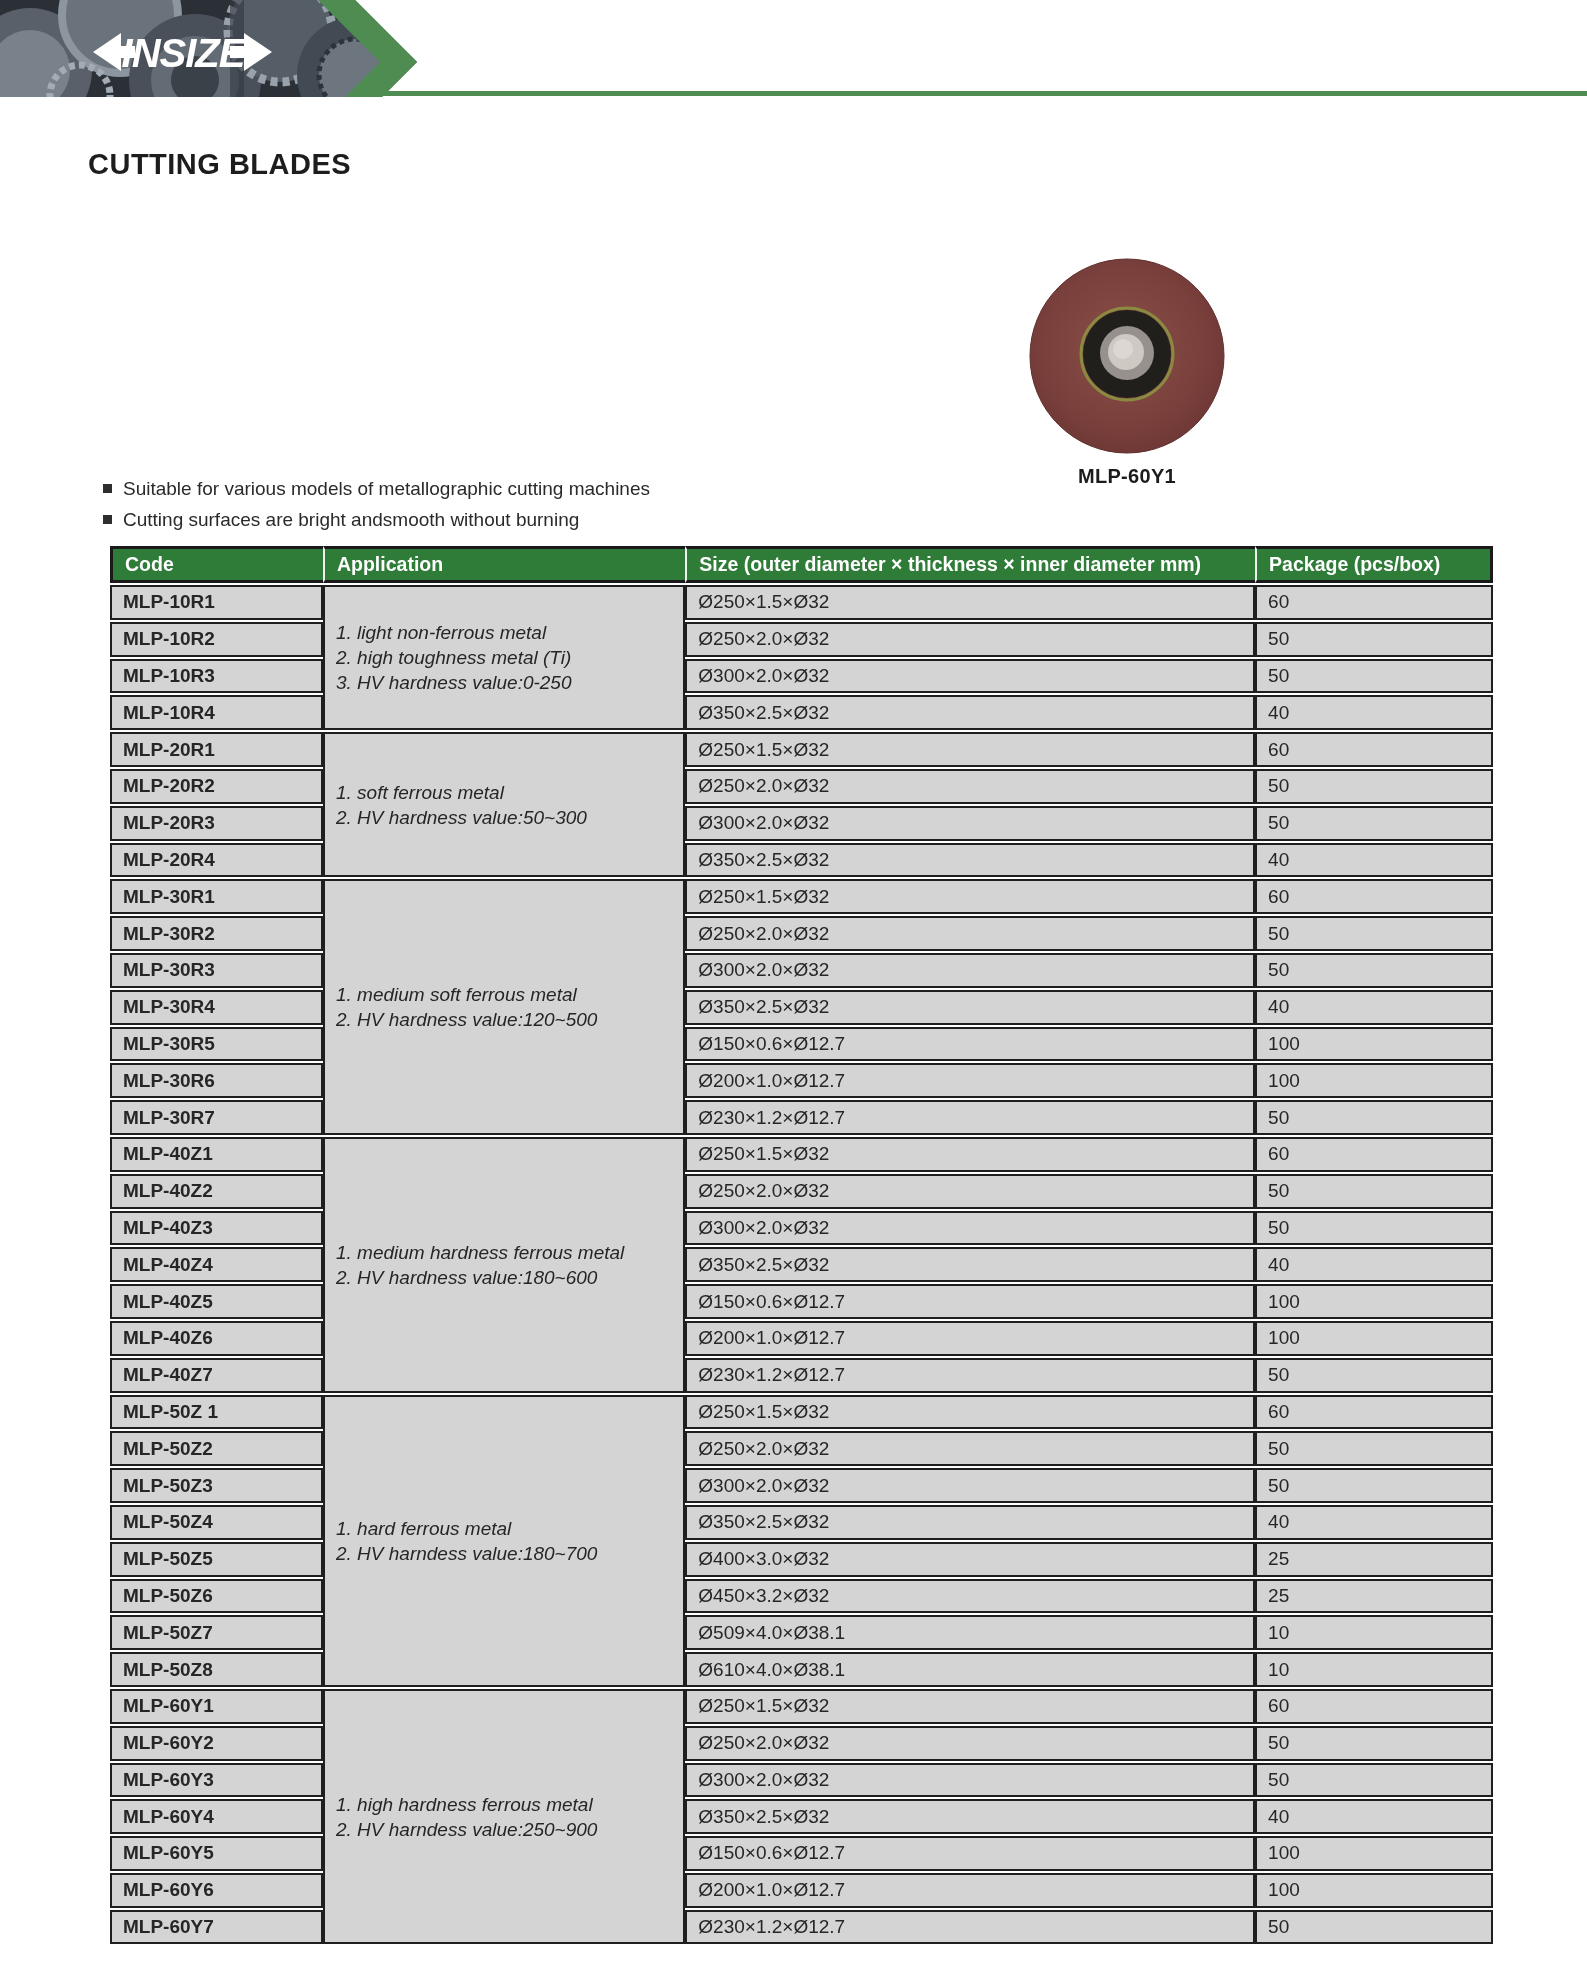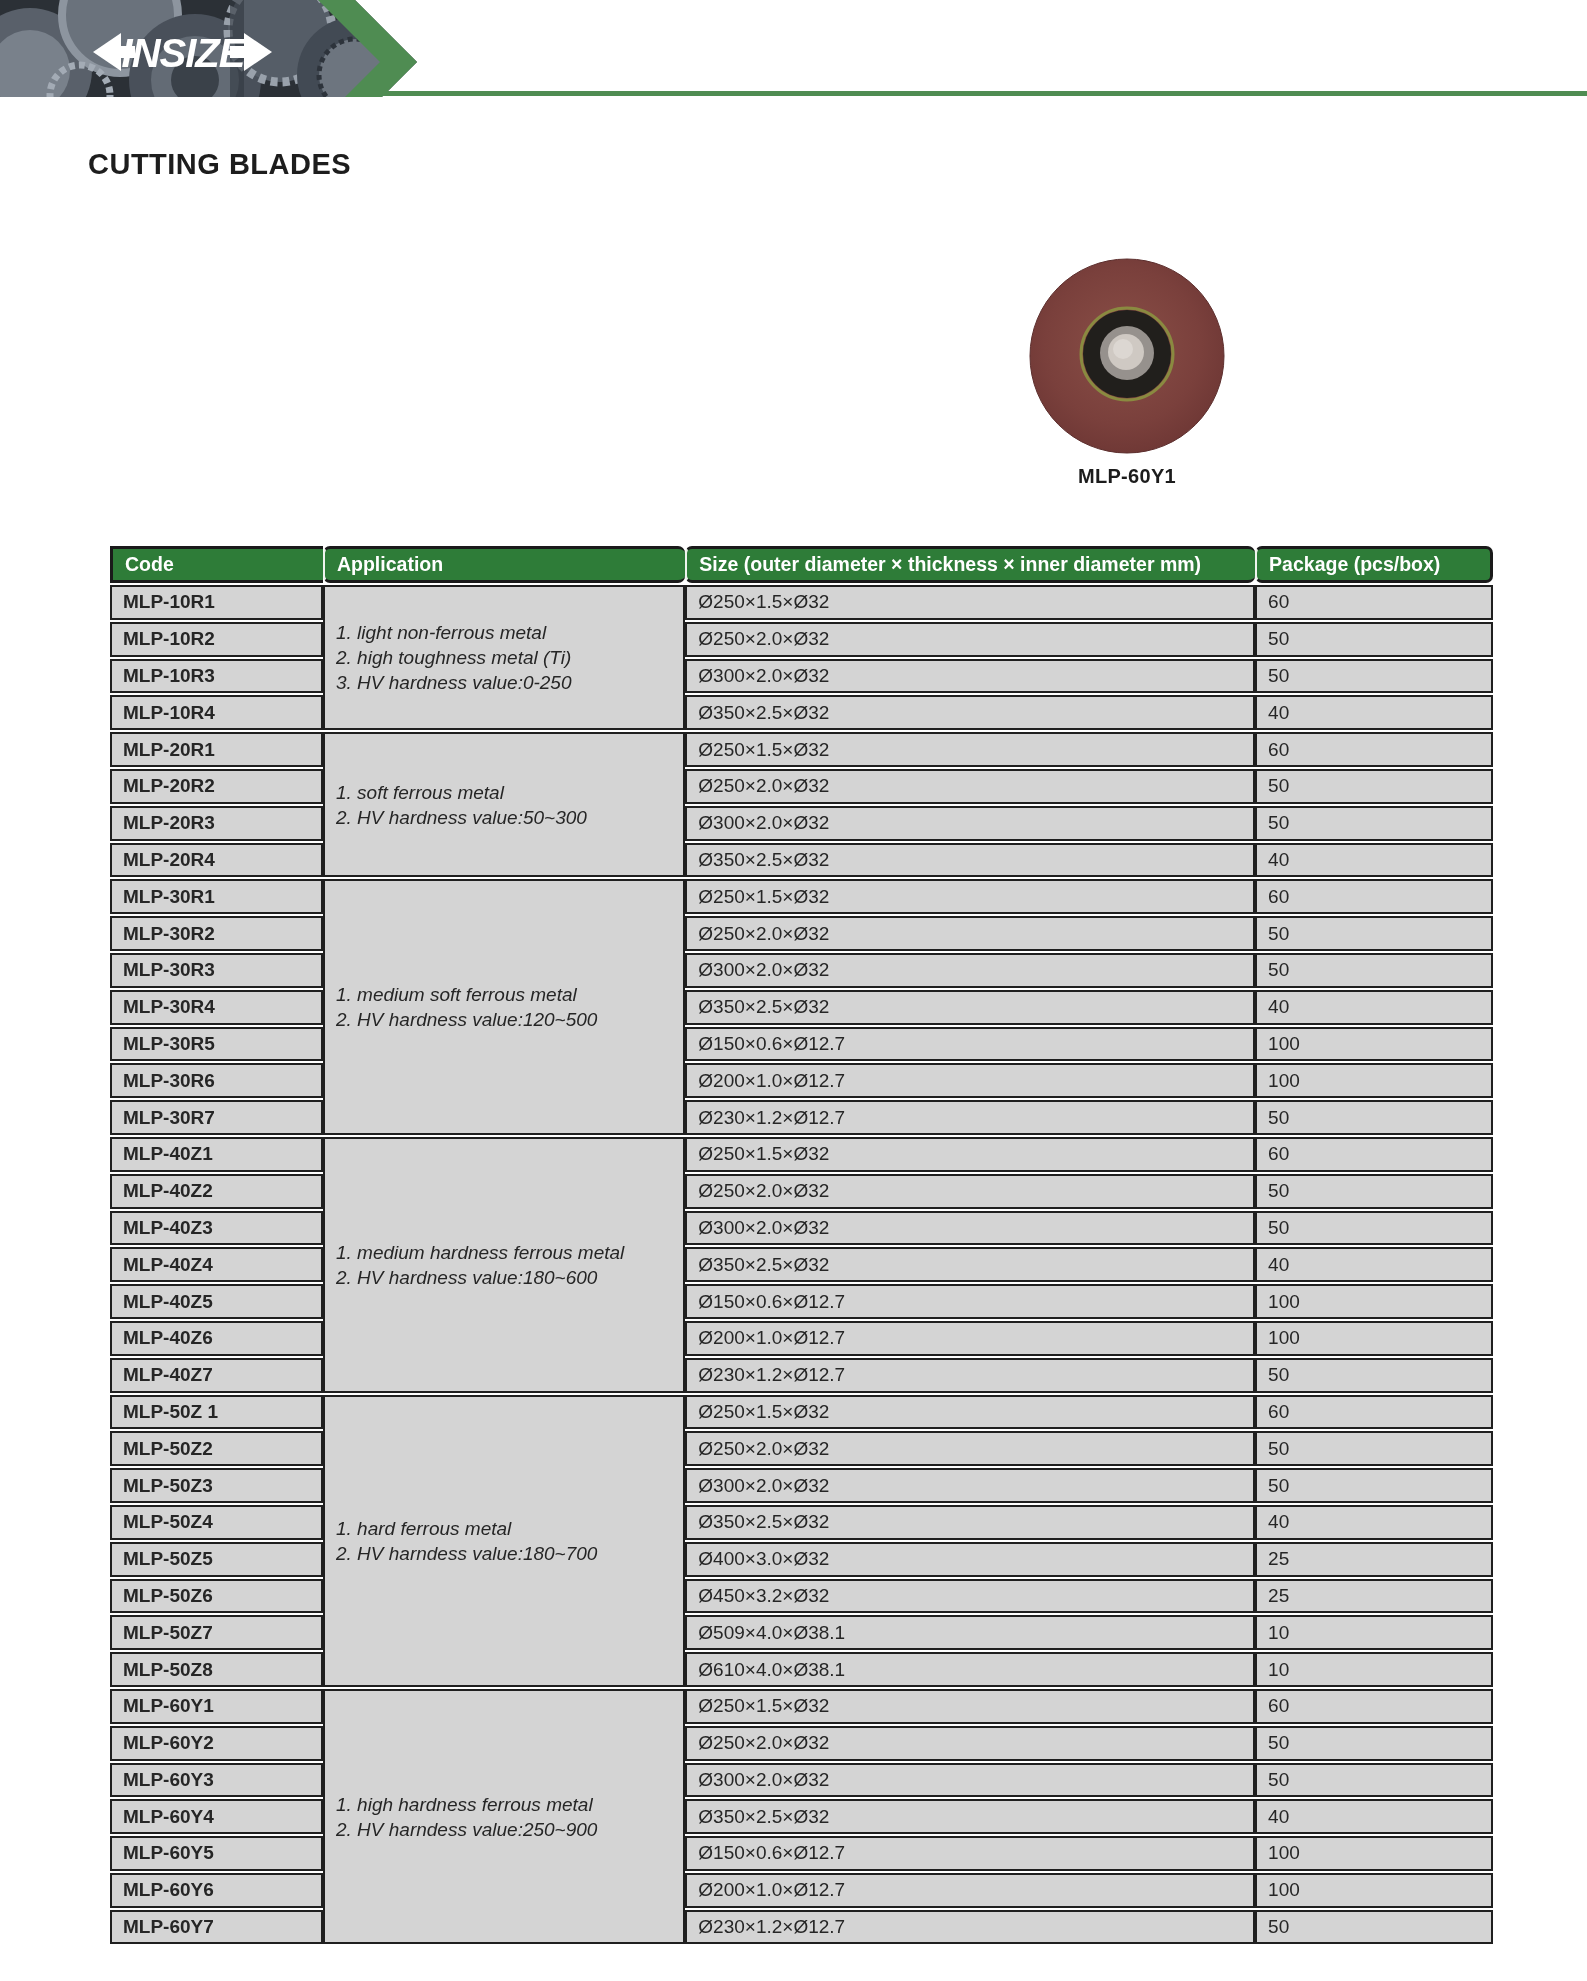--- a/index.html
+++ b/index.html
@@ -39,21 +39,21 @@
   }
   table.spec th {
     box-sizing:border-box; height:37px;
     background:#2e7c38; color:#ffffff;
     font-size:19.5px; font-weight:bold; text-align:left;
     padding:0 4px 0 12px;
     border-top:3px solid #1a1a1a; border-bottom:3px solid #1a1a1a;
   }
   table.spec th:first-child { border-left:3px solid #1a1a1a; }
   table.spec th:last-child  { border-right:3px solid #1a1a1a; }
-  table.spec th + th { border-left:2px solid #eef4ee;border-radius:7px; }
+  table.spec th + th { border-left:2px solid #eef4ee; }
   table.spec td {
     box-sizing:border-box; height:34.8px;
     background:#d4d4d4; border:2px solid #1f1f1f;
     font-size:19px; color:#262626;
     padding:0 4px 0 11px; vertical-align:middle;
     white-space:nowrap; overflow:hidden;
   }
   td.code-cell { font-weight:bold; color:#1b1b1b; }
   td.application-cell { white-space:normal;font-style:italic; }
   td.application-cell div { line-height:25px; }
@@ -120,20 +120,30 @@
       <circle cx="105" cy="99" r="97" fill="url(#g2)" stroke="#5d2f2e" stroke-width="1"></circle>
       <circle cx="105" cy="97" r="46" fill="none" stroke="#8a8a40" stroke-width="3"></circle>
       <circle cx="105" cy="97" r="44" fill="#211f1c"></circle>
       <circle cx="105" cy="96" r="27" fill="#96918d"></circle>
       <circle cx="104" cy="95" r="18" fill="#cfc9c3"></circle>
       <circle cx="101" cy="92" r="10" fill="#dcd7d2"></circle>
     </svg>
     <figcaption>MLP-60Y1</figcaption>
   </figure>
 
+  <ul class="features">
+    <li>
+      <span class="bullet-square"></span>
+      <span class="feature-text">Suitable for various models of metallographic cutting machines</span>
+    </li>
+    <li>
+      <span class="bullet-square"></span>
+      <span class="feature-text">Cutting surfaces are bright andsmooth without burning</span>
+    </li>
+  </ul>
 
   <div class="spec-table-wrap">
     <table class="spec">
       <colgroup>
         <col style="width:15.4%">
         <col style="width:26.2%">
         <col style="width:41.2%">
         <col style="width:17.2%">
       </colgroup>
       <thead>

